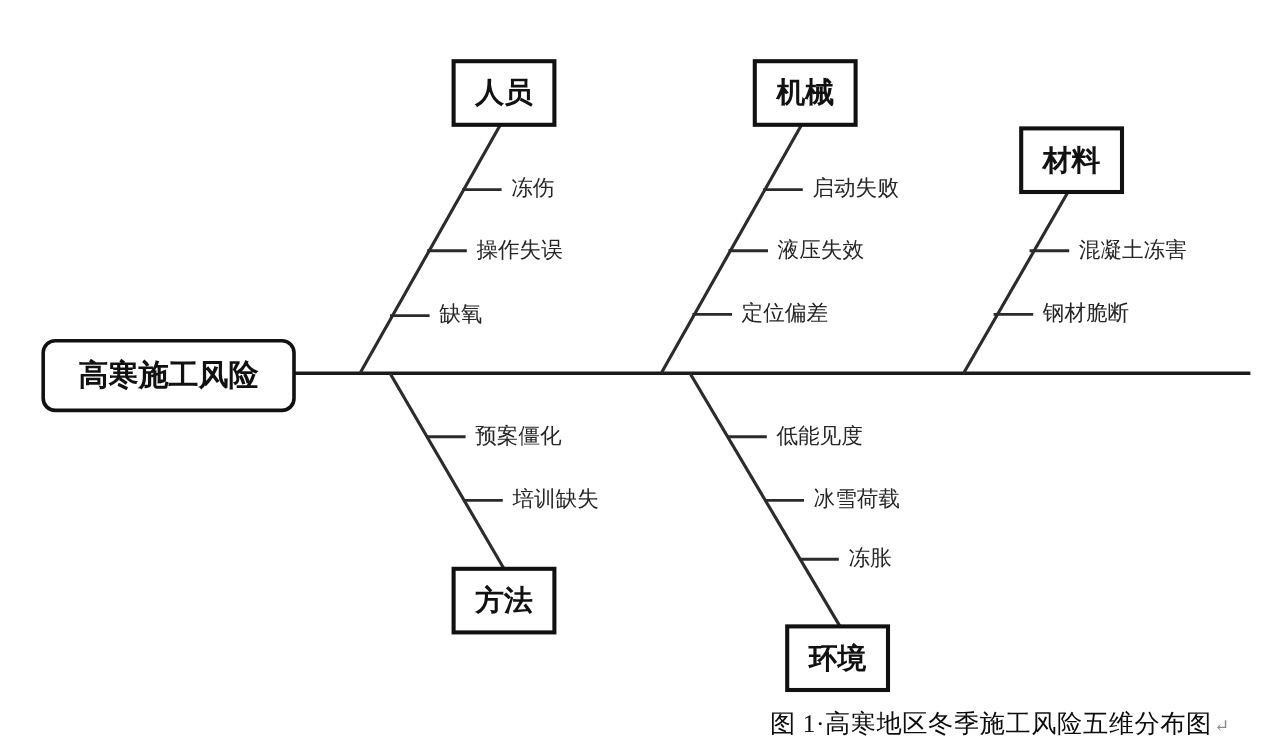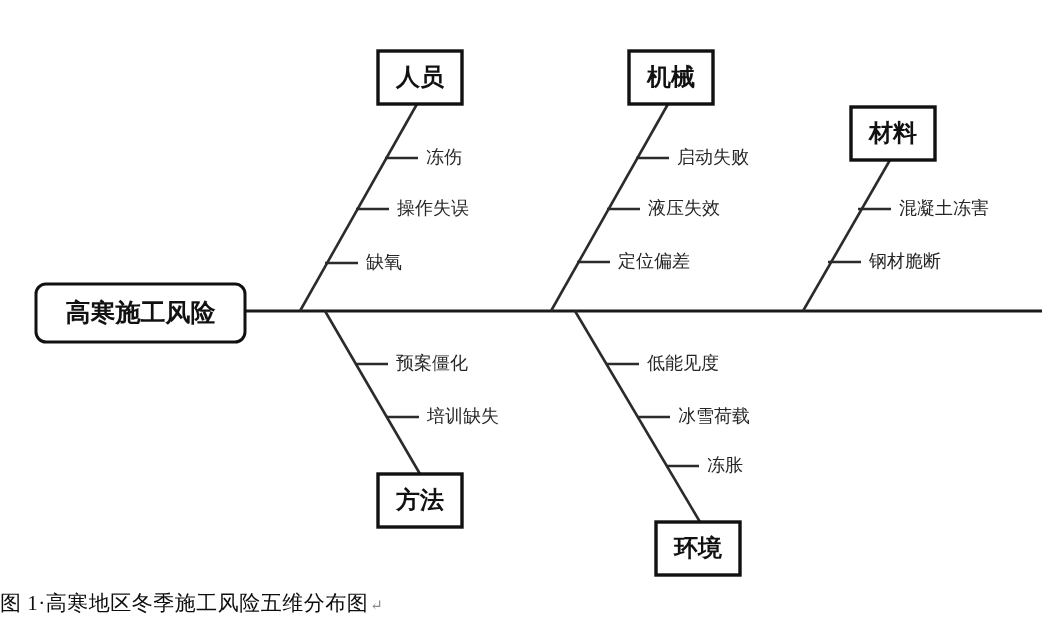--- a/index.html
+++ b/index.html
@@ -74,21 +74,21 @@
     font-weight: normal;
     fill: #262626;
     text-anchor: start;
     dominant-baseline: middle;
   }
   .caption {
     position: absolute;
     left: 0;
     top: 589px;
     width: 1025px;
-    text-align: left;
+    text-align: right;
     font-family: "Liberation Serif", "DejaVu Serif", serif;
     font-size: 21px;
     color: #0d0d0d;
     letter-spacing: 0.5px;
     white-space: nowrap;
   }
   .caption .pilcrow {
     color: #8a8a8a;
     font-size: 15px;
     margin-left: 2px;

